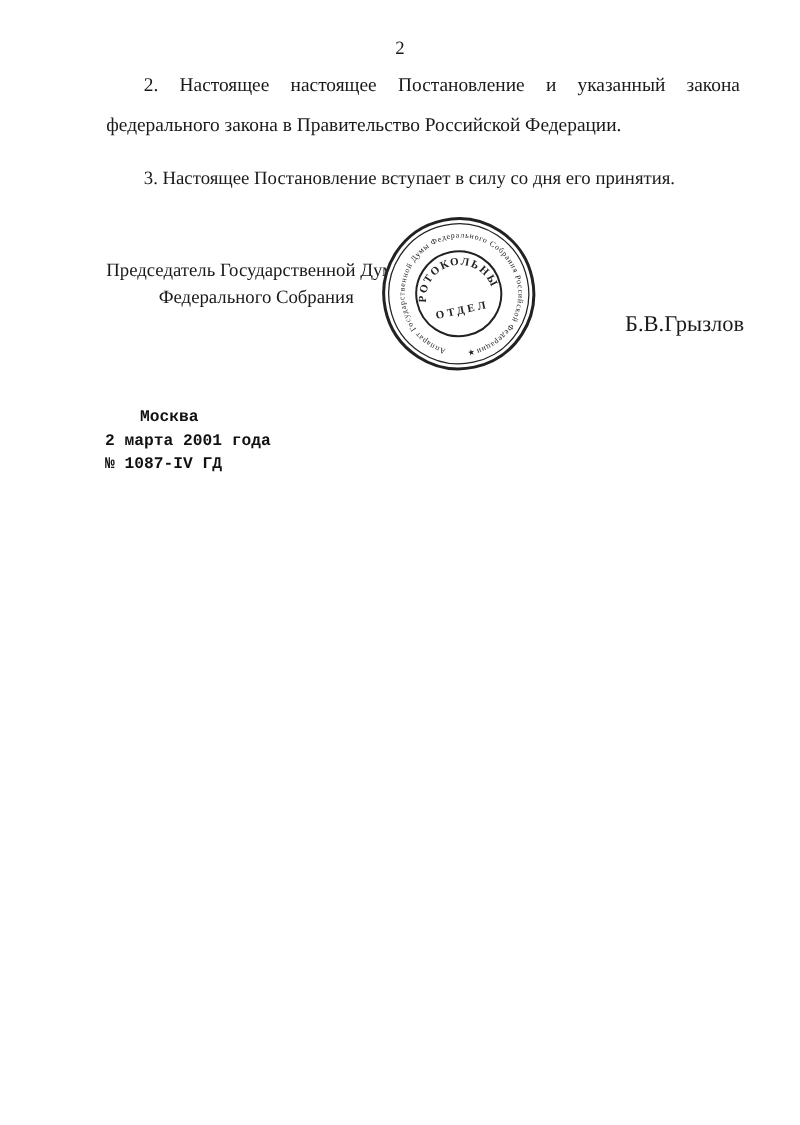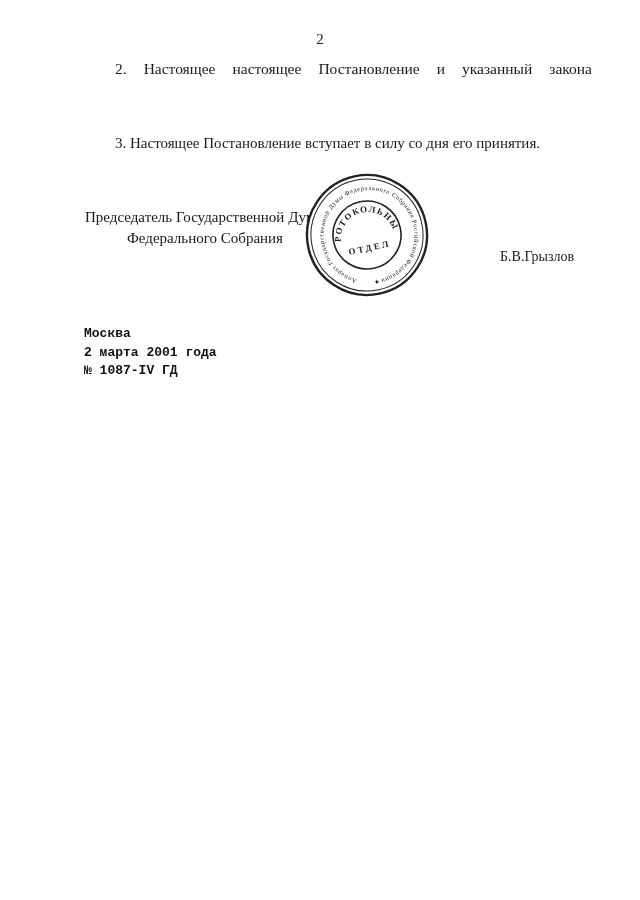--- a/index.html
+++ b/index.html
@@ -57,59 +57,60 @@
     position: absolute;
     left: 85px; top: 251px;
     width: 240px;
     text-align: center;
     font-size: 15px;
     white-space: nowrap;
   }
   .signatory {
     position: absolute;
     left: 500px; top: 249px;
-    font-size: 14px;
+    font-size: 18px;
     white-space: nowrap;
   }
   .stamp {
     position: absolute;
     left: 295px; top: 163px;
     width: 144px; height: 144px;
     transform: rotate(-12deg);
   }
   .stamp text { font-family: "Liberation Serif", serif; fill: #222222; }
   .footer-city, .footer-date, .footer-number {
     position: absolute;
     left: 84px;
     font-family: "Liberation Mono", monospace;
     font-weight: bold;
     font-size: 13px;
     color: #111111;
     white-space: nowrap;
   }
-  .footer-city  { top: 326px; }
+  .footer-city  { top: 326px; margin-left: 28px; }
   .footer-date  { top: 345px; }
   .footer-number{ top: 363px; }
 </style>
 </head>
 <body>
 
 <div class="page">
 
   <div class="page-number">2</div>
 
   <div class="p2-line1">
     <span>2.</span>
     <span>Настоящее</span>
     <span>настоящее</span>
     <span>Постановление</span>
     <span>и</span>
     <span>указанный</span>
     <span>закона</span>
   </div>
+  <div class="p2-line2">федерального закона в Правительство Российской Федерации.</div>
 
   <div class="p3">3. Настоящее Постановление вступает в силу со дня его принятия.</div>
 
   <div class="sig-line1">Председатель Государственной Думы</div>
   <div class="sig-line2">Федерального Собрания</div>
   <div class="signatory">Б.В.Грызлов</div>
 
   <svg class="stamp" viewBox="-72 -72 144 144" xmlns="http://www.w3.org/2000/svg">
     <defs>
       <path id="ringPath" d="M -19.2,41.2 A 45.5,45.5 0 1 1 -17.8,41.9" fill="none"></path>

